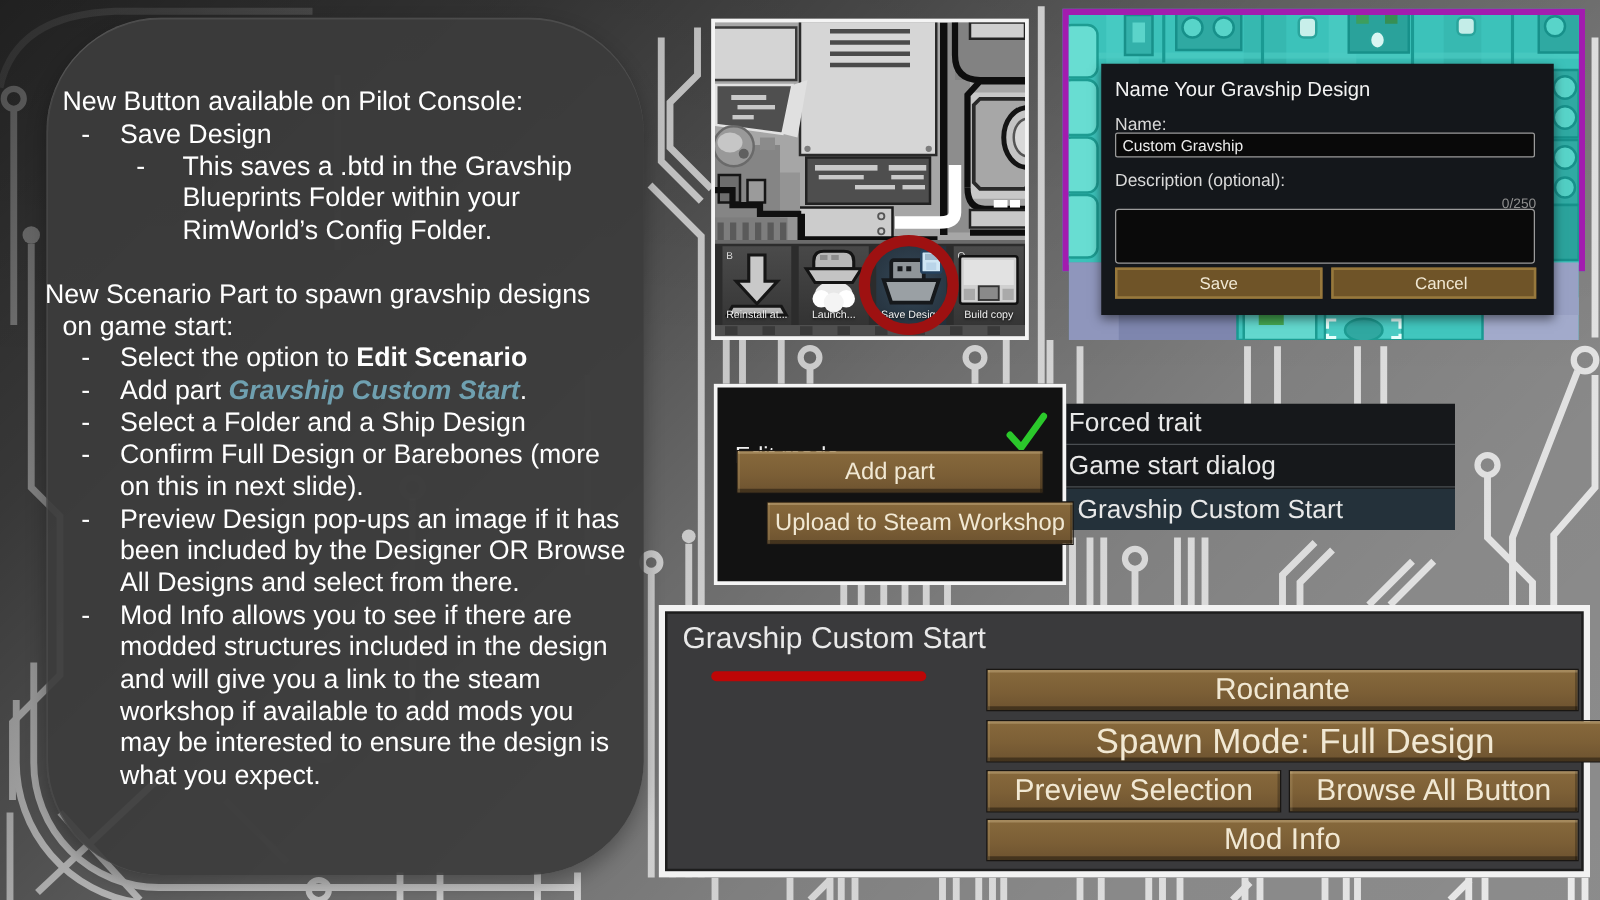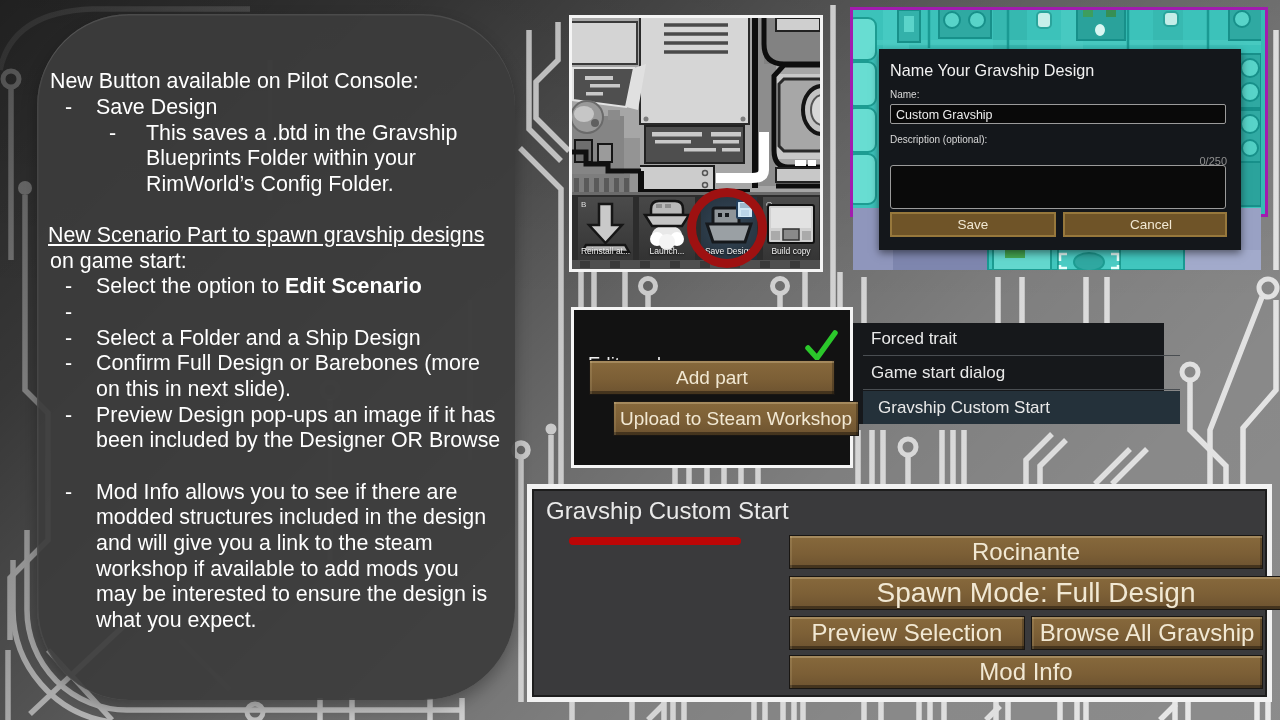--- a/index.html
+++ b/index.html
@@ -16,41 +16,41 @@
   #notes{left:37px;top:14px;width:478px;height:686px;border-radius:92px;
     background:rgba(60,60,60,0.92);box-shadow:0 8px 16px rgba(0,0,0,0.30), inset 0 1.5px 0 rgba(255,255,255,0.09), inset 1.5px 0 0 rgba(255,255,255,0.06);}
   .ln{position:absolute;white-space:nowrap;color:#fff;font-size:21.4px;line-height:25px;}
   .dash{position:absolute;color:#fff;font-size:21.4px;}
   .teal{color:#6fa0b0;font-weight:bold;font-style:italic;}
   
   #console{left:569px;top:15px;width:254px;height:257px;background:#ababab;filter:blur(0.4px);
     border:3px solid #f4f4f4;box-sizing:border-box;}
   
   #shot2{left:850px;top:7px;width:418px;height:210px;background:#35bcb4;
-    border:3px solid #a21caf;box-sizing:border-box;}
+    border:5px solid #a21caf;box-sizing:border-box;}
   
   .rwbtn{position:absolute;box-sizing:border-box;display:flex;align-items:center;
     justify-content:center;color:#f1e8d3;
     background:linear-gradient(180deg,#87693c 0%,#7c5f36 55%,#6d5330 100%);
     box-shadow:inset 0 2px 0 rgba(255,235,190,0.25),inset 2px 0 0 rgba(255,235,190,0.12),
       inset 0 -3px 0 rgba(0,0,0,0.38),inset -2px 0 0 rgba(0,0,0,0.25),0 0 0 1px #191613;}
   
   #editpanel{left:571px;top:307px;width:282px;height:161px;background:#121212;
     border:3px solid #f5f5f5;box-sizing:border-box;}
   
   #dropdown{left:847px;top:323px;width:317px;height:101px;background:#16181b;}
-  .drow{position:absolute;left:16px;width:317px;height:33px;display:flex;align-items:center;
-    color:#e9e9e9;font-size:17px;padding-left:8px;box-sizing:border-box;}
+  .drow{position:absolute;left:0;width:317px;height:33px;display:flex;align-items:center;
+    color:#e9e9e9;font-size:21px;padding-left:8px;box-sizing:border-box;}
   
   #bottompanel{left:527px;top:484px;width:745px;height:218px;background:#3a3a3c;
     border:5px solid #f2f2f2;box-sizing:border-box;box-shadow:inset 0 0 0 2px #1d1d1d;}
   
   #dlg{left:26px;top:39px;width:362px;height:201px;background:#14171b;
     box-shadow:0 3px 8px rgba(0,0,0,0.5);}
-  .dlglab{position:absolute;color:#d9d9d9;font-size:10px;}
+  .dlglab{position:absolute;color:#d9d9d9;font-size:14px;}
 </style>
 </head>
 <body>
 <div id="stage">
 
 <div id="bg" class="abs"></div>
 <svg id="circuit" class="abs" width="1280" height="720" viewBox="0 0 1280 720">
   <defs>
     <linearGradient id="tg" x1="0" y1="0" x2="1280" y2="720" gradientUnits="userSpaceOnUse">
       <stop offset="0" stop-color="#484848"></stop>
@@ -169,38 +169,40 @@
   <div class="ln" style="left:50px;top:69px;">New Button available on Pilot Console:</div>
 
   <div class="dash" style="left:65px;top:95px;">-</div>
   <div class="ln" style="left:96px;top:95px;">Save Design</div>
 
   <div class="dash" style="left:109px;top:121px;">-</div>
   <div class="ln" style="left:146px;top:121px;">This saves a .btd in the Gravship</div>
   <div class="ln" style="left:146px;top:146px;">Blueprints Folder within your</div>
   <div class="ln" style="left:146px;top:172px;">RimWorld’s Config Folder.</div>
 
-  <div class="ln" style="left:48px;top:223px;text-decoration:underline;">New Scenario Part to spawn gravship designs</div>
+  <div class="ln" style="left:36px;top:223px;">New Scenario Part to spawn gravship designs</div>
   <div class="ln" style="left:50px;top:249px;">on game start:</div>
 
   <div class="dash" style="left:65px;top:274px;">-</div>
   <div class="ln" style="left:96px;top:274px;">Select the option to <b>Edit Scenario</b></div>
 
   <div class="dash" style="left:65px;top:300px;">-</div>
+  <div class="ln" style="left:96px;top:300px;">Add part <span class="teal">Gravship Custom Start</span>.</div>
 
   <div class="dash" style="left:65px;top:326px;">-</div>
   <div class="ln" style="left:96px;top:326px;">Select a Folder and a Ship Design</div>
 
   <div class="dash" style="left:65px;top:351px;">-</div>
   <div class="ln" style="left:96px;top:351px;">Confirm Full Design or Barebones (more</div>
   <div class="ln" style="left:96px;top:377px;">on this in next slide).</div>
 
   <div class="dash" style="left:65px;top:403px;">-</div>
   <div class="ln" style="left:96px;top:403px;">Preview Design pop-ups an image if it has</div>
   <div class="ln" style="left:96px;top:428px;">been included by the Designer OR Browse</div>
+  <div class="ln" style="left:96px;top:454px;">All Designs and select from there.</div>
 
   <div class="dash" style="left:65px;top:480px;">-</div>
   <div class="ln" style="left:96px;top:505px;">modded structures included in the design</div>
   <div class="ln" style="left:96px;top:480px;">Mod Info allows you to see if there are</div>
   <div class="ln" style="left:96px;top:531px;">and will give you a link to the steam</div>
   <div class="ln" style="left:96px;top:557px;">workshop if available to add mods you</div>
   <div class="ln" style="left:96px;top:582px;">may be interested to ensure the design is</div>
   <div class="ln" style="left:96px;top:608px;">what you expect.</div>
 </div>
 
@@ -471,17 +473,17 @@
 
   <div class="abs" style="left:37px;top:48px;width:172px;height:8px;background:#bd0606;border-radius:4px;"></div>
 
 
   <div class="rwbtn" style="left:258px;top:47px;width:472px;height:32px;font-size:24px;">Rocinante</div>
 
   <div class="rwbtn" style="left:258px;top:88px;width:492px;height:32px;font-size:28px;">Spawn Mode: Full Design</div>
 
   <div class="rwbtn" style="left:258px;top:128px;width:234px;height:32px;font-size:24px;">Preview Selection</div>
 
-  <div class="rwbtn" style="left:500px;top:128px;width:230px;height:32px;font-size:24px;">Browse All Gravship</div>
+  <div class="rwbtn" style="left:500px;top:128px;width:230px;height:32px;font-size:24px;">Browse All Button</div>
 
   <div class="rwbtn" style="left:258px;top:167px;width:472px;height:32px;font-size:24px;">Mod Info</div>
 </div>
 </div>
 
 </body></html>

